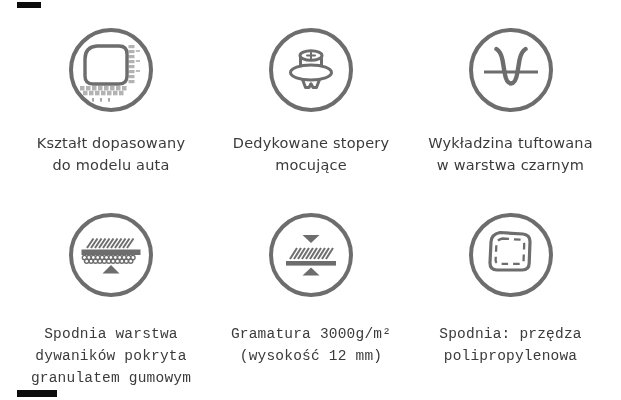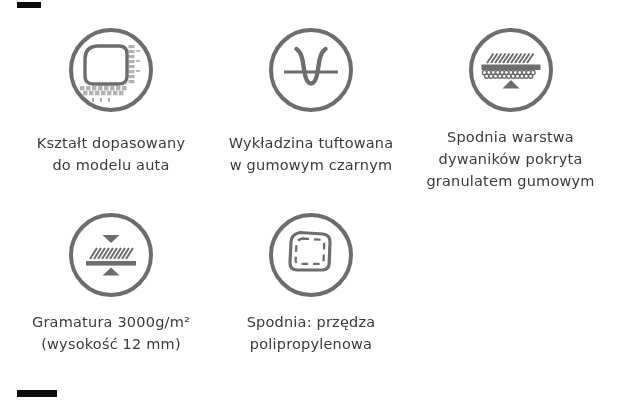--- a/index.html
+++ b/index.html
@@ -26,21 +26,21 @@
   .caption {
     margin: 0;
     text-align: center;
     white-space: pre;
     font-size: 14.5px;
     line-height: 22px;
     letter-spacing: 0.2px;
     color: #3b3b3b;
   }
   .row1 .caption { margin-top: 18px; }
-  .row2 .caption { margin-top: 12px; }
+  .row2 .caption { margin-top: 24px; font-family: Liberation Mono, monospace; }
   .corner-mark { position: absolute; background: #0c0c0c; }
   .corner-mark.top    { left: 17px; top: 2px;   width: 24px; height: 6px; }
   .corner-mark.bottom { left: 17px; top: 390px; width: 40px; height: 7px; }
 </style>
 </head>
 <body>
 
 <div class="sheet">
 
   <div class="corner-mark top"></div>
@@ -87,29 +87,47 @@
           <rect x="25" y="72" width="2" height="3.6"></rect>
             <rect x="33" y="72" width="2" height="3.6"></rect>
           <rect x="41" y="72" width="2" height="3.6"></rect>
         </g>
         <path d="M 30 20 L 52 20 Q 60 20 60 28 L 60 50 Q 60 58 52 58 L 26 58 Q 18 58 18 50 L 18 33 Q 18 21 30 20 Z" fill="#ffffff" stroke="#6d6d6d" stroke-width="3.4" stroke-linejoin="round"></path>
       </svg>
       <p class="caption">Kształt dopasowany
 do modelu auta</p>
     </div>
 
+    <div class="cell row1">
+      <svg class="ic" viewBox="0 0 88 88" width="88" height="88">
+        <circle cx="44" cy="44" r="40" fill="none" stroke="#6d6d6d" stroke-width="4"></circle>
+        <g stroke="#6d6d6d" stroke-width="3" stroke-linecap="round">
+          <line x1="33.5" y1="30" x2="33.5" y2="43"></line>
+          <line x1="54.5" y1="30" x2="54.5" y2="43"></line>
+        </g>
+        <path d="M 35.5 53.5 L 38.5 61.5 L 42 61.5 L 44 57.8 L 46 61.5 L 49.5 61.5 L 52.5 53.5" fill="none" stroke="#6d6d6d" stroke-width="3" stroke-linejoin="round" stroke-linecap="round"></path>
+        <ellipse cx="44" cy="46.5" rx="20.5" ry="7.5" fill="#ffffff" stroke="#6d6d6d" stroke-width="3"></ellipse>
+        <ellipse cx="44" cy="29.5" rx="11" ry="4.8" fill="#ffffff" stroke="#6d6d6d" stroke-width="3"></ellipse>
+        <g stroke="#6d6d6d" stroke-width="2" stroke-linecap="round">
+          <line x1="40" y1="29.5" x2="48" y2="29.5"></line>
+          <line x1="44" y1="26.7" x2="44" y2="32.3"></line>
+        </g>
+      </svg>
+      <p class="caption">Dedykowane stopery
+mocujące</p>
+    </div>
 
     <div class="cell row1">
       <svg class="ic" viewBox="0 0 88 88" width="88" height="88">
         <circle cx="44" cy="44" r="40" fill="none" stroke="#6d6d6d" stroke-width="4"></circle>
         <line x1="17" y1="46" x2="71" y2="46" stroke="#6d6d6d" stroke-width="3"></line>
         <path d="M 29.5 23 C 33.5 25.5 34.5 29 35.5 34 L 37.5 46 C 38.8 54.5 41 57.5 44 57.5 C 47 57.5 49.2 54.5 50.5 46 L 52.5 34 C 53.5 29 54.5 25.5 58.5 23" fill="none" stroke="#6d6d6d" stroke-width="4.4" stroke-linecap="round"></path>
       </svg>
       <p class="caption">Wykładzina tuftowana
-w gumowym czarnym</p>
+w warstwa czarnym</p>
     </div>
 
     <div class="cell row2">
       <svg class="ic" viewBox="0 0 88 88" width="88" height="88">
         <circle cx="44" cy="44" r="40" fill="none" stroke="#6d6d6d" stroke-width="4"></circle>
         <g stroke="#6d6d6d" stroke-width="2">
           <line x1="20" y1="37" x2="26.5" y2="27.5"></line>
             <line x1="24" y1="37" x2="30.5" y2="27.5"></line>
           <line x1="28" y1="37" x2="34.5" y2="27.5"></line>
             <line x1="32" y1="37" x2="38.5" y2="27.5"></line>

